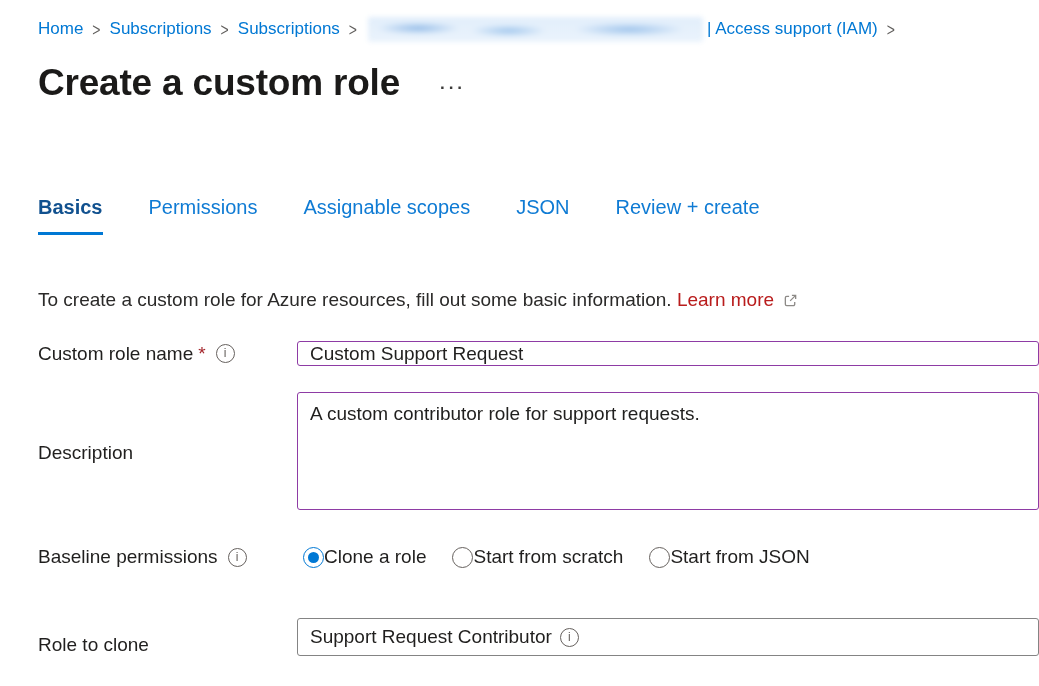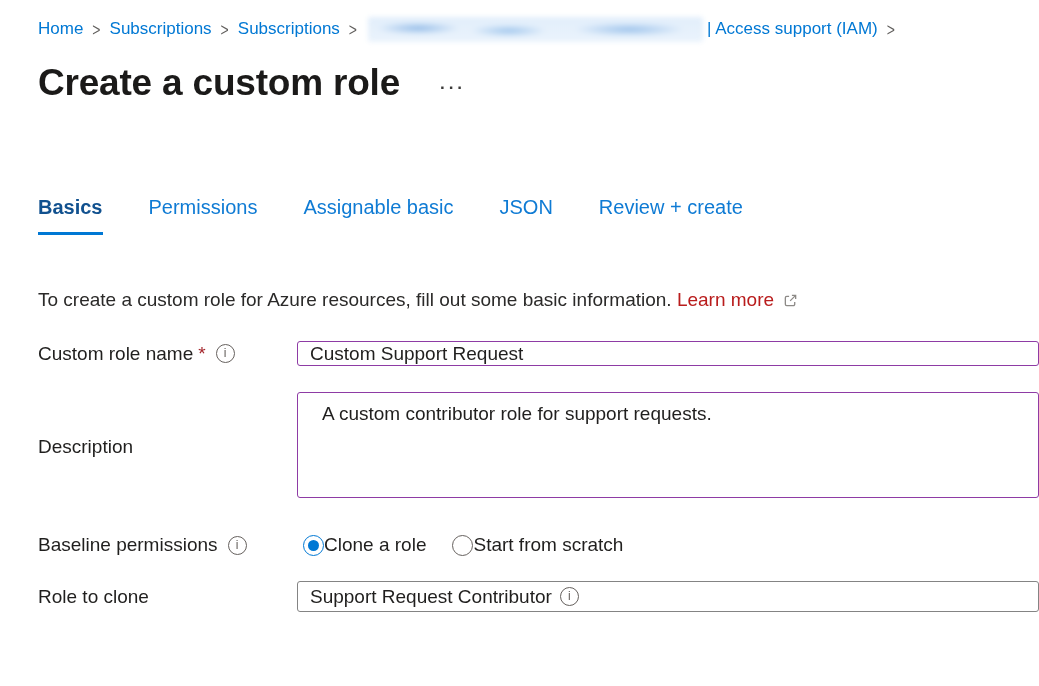--- a/index.html
+++ b/index.html
@@ -54,32 +54,32 @@
     display:inline-block; margin-left:10px; cursor:default; font-style:normal;
   }
   .text-input, .textarea, .dropdown {
     width:100%; font-family:"Liberation Sans", sans-serif; font-size:19px; color:#201f1e;
     border:1px solid #848484; border-radius:3px; background:#fff; outline:none;
   }
   .dirty { border-color:#8e3ba5; }
   .row-name { margin-top:30px; }
   .text-input { height:25px; padding:0 12px; }
   .row-desc { margin-top:26px; }
-  .textarea { height:106px; padding:8px 24px; resize:none; line-height:1.4; }
+  .textarea { height:118px; padding:8px 12px; resize:none; line-height:1.4; }
   .row-baseline { margin-top:32px; }
   .radio-group { display:flex; align-items:center; padding-left:6px; gap:26px; }
   .radio { display:flex; align-items:center; gap:0; font-size:19px; color:#201f1e; cursor:pointer; }
   .rb {
     width:21px; height:21px; border-radius:50%; border:1px solid #66615e; background:#fff;
     display:inline-flex; align-items:center; justify-content:center; flex:0 0 21px;
   }
   .radio.selected .rb { border-color:#0078d4; }
   .radio.selected .rb::after { content:""; width:11px; height:11px; border-radius:50%; background:#0078d4; }
-  .row-clone { margin-top:25px; }
-  .dropdown { height:31px; display:flex; align-items:center; padding:0 12px; cursor:pointer; }
+  .row-clone { margin-top:50px;align-items:flex-end; }
+  .dropdown { height:38px; display:flex; align-items:center; padding:0 12px; cursor:pointer; }
   .dropdown .info { margin-left:8px; }
 </style>
 </head>
 <body>
 
 <div class="page">
 
   <nav class="breadcrumb">
     <a>Home</a>
     <span class="sep">&gt;</span>
@@ -93,21 +93,21 @@
   </nav>
 
   <div class="title-row">
     <h1>Create a custom role</h1>
     <span class="more">···</span>
   </div>
 
   <div class="tabs">
     <div class="tab active">Basics</div>
     <div class="tab">Permissions</div>
-    <div class="tab">Assignable basic</div>
+    <div class="tab">Assignable scopes</div>
     <div class="tab">JSON</div>
     <div class="tab">Review + create</div>
   </div>
 
   <p class="intro">
     <span>To create a custom role for Azure resources, fill out some basic information.</span>
     <a class="link">Learn more</a>
     <svg class="ext-icon" width="15" height="15" viewBox="0 0 16 16" fill="none">
       <path d="M6.5 3.5H4A1.5 1.5 0 0 0 2.5 5v7A1.5 1.5 0 0 0 4 13.5h7A1.5 1.5 0 0 0 12.5 12V9.5" stroke="#8d8a87" stroke-width="1.4"></path>
       <path d="M9.5 2.5H13.5V6.5" stroke="#8d8a87" stroke-width="1.4"></path>
@@ -142,20 +142,24 @@
     </div>
     <div class="field-cell radio-group">
       <label class="radio selected">
         <span class="rb"></span>
         <span>Clone a role</span>
       </label>
       <label class="radio">
         <span class="rb"></span>
         <span>Start from scratch</span>
       </label>
+      <label class="radio">
+        <span class="rb"></span>
+        <span>Start from JSON</span>
+      </label>
     </div>
   </div>
 
   <div class="row row-clone">
     <div class="label-cell">
       <span>Role to clone</span>
     </div>
     <div class="field-cell">
       <div class="dropdown">
         <span>Support Request Contributor</span>

